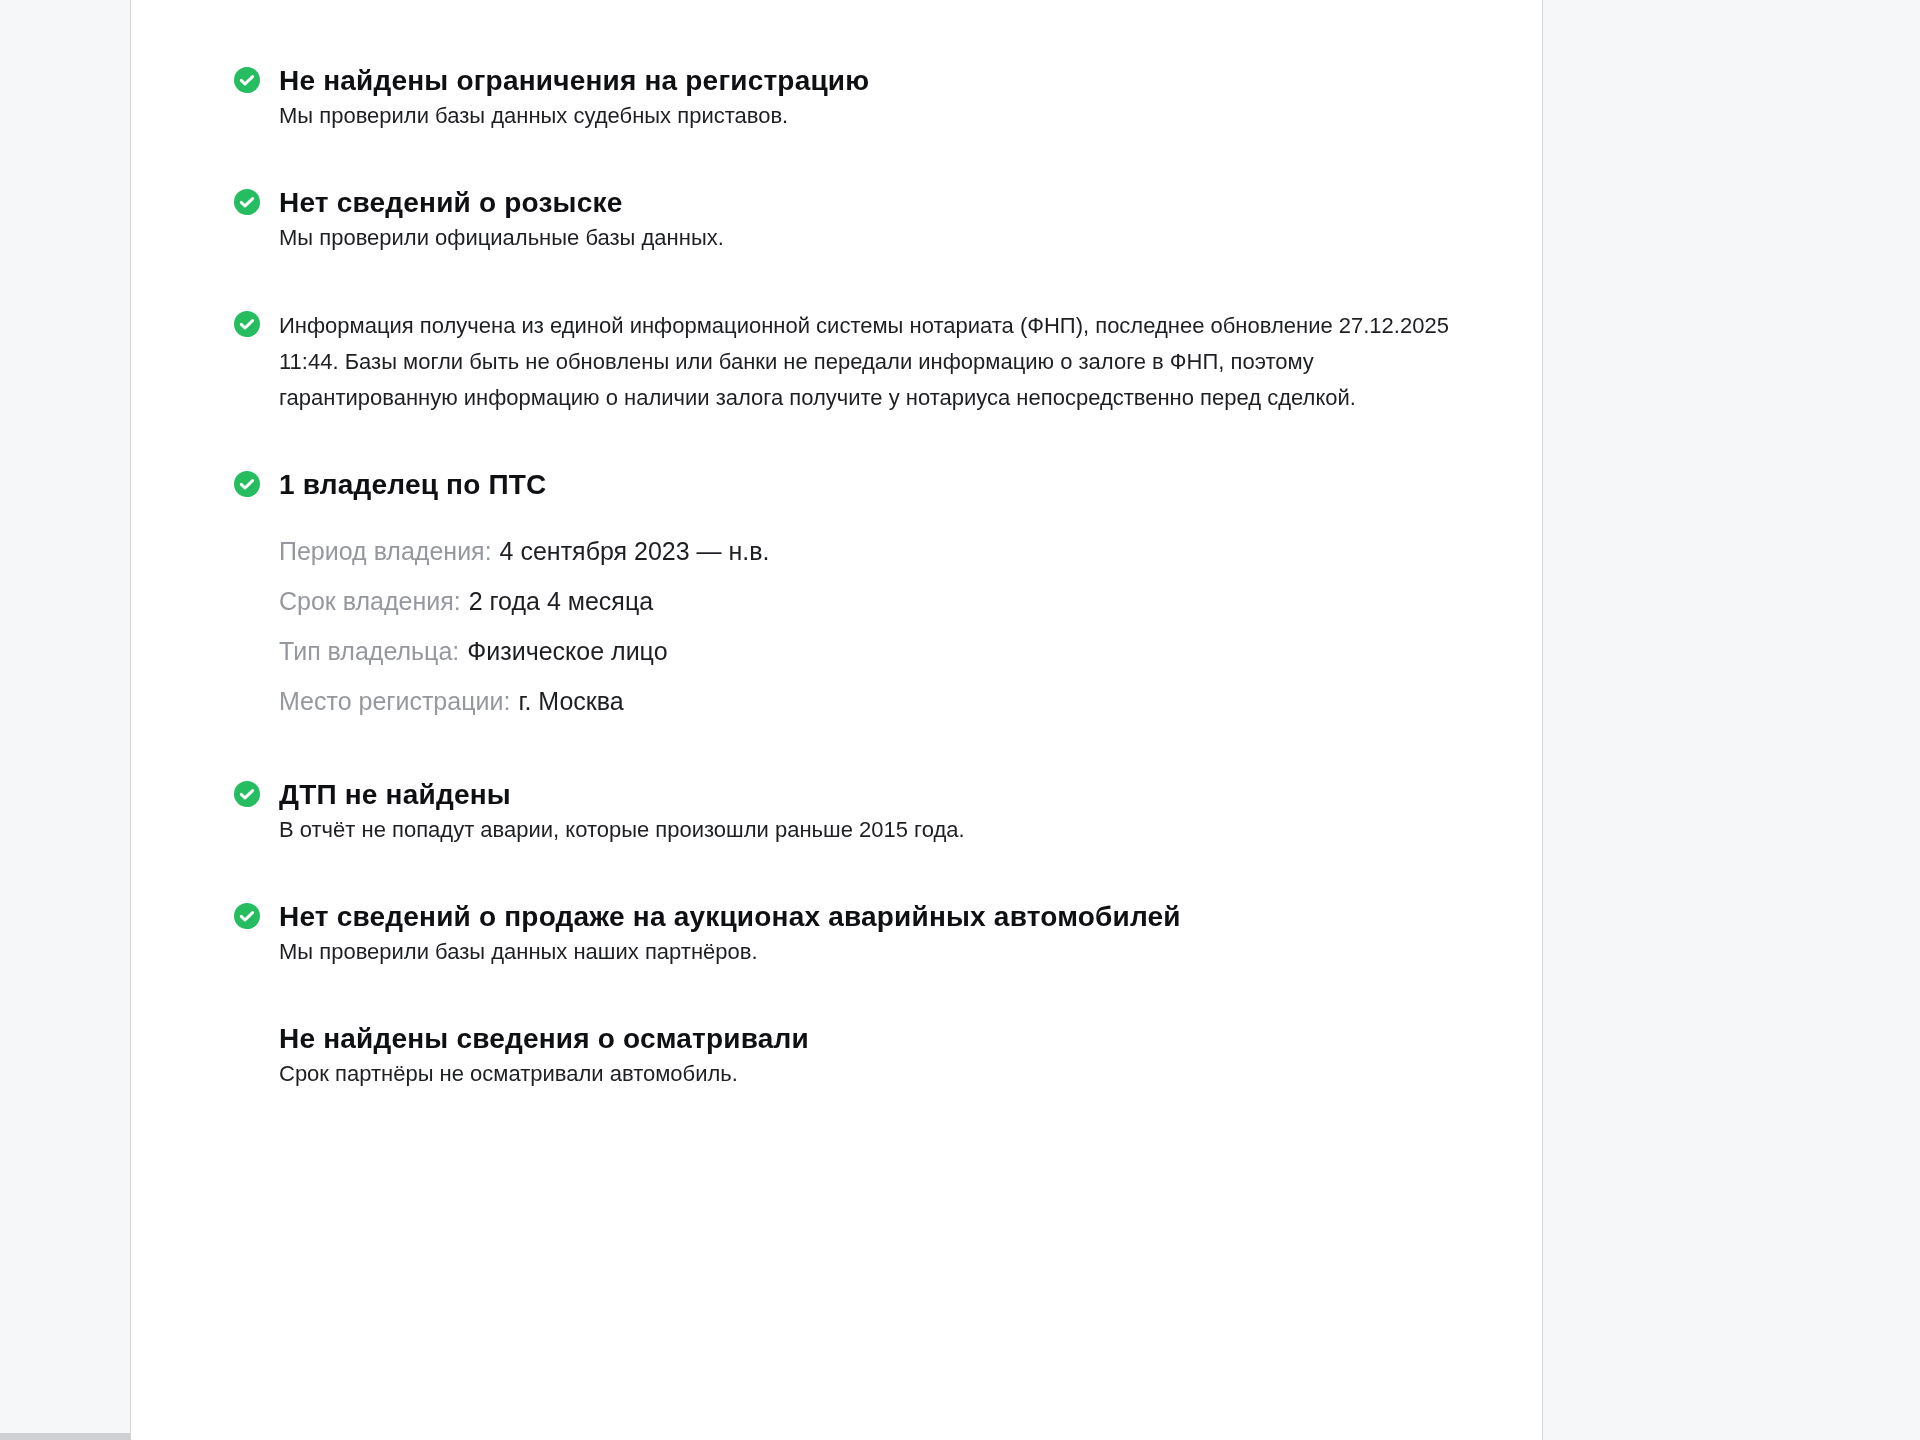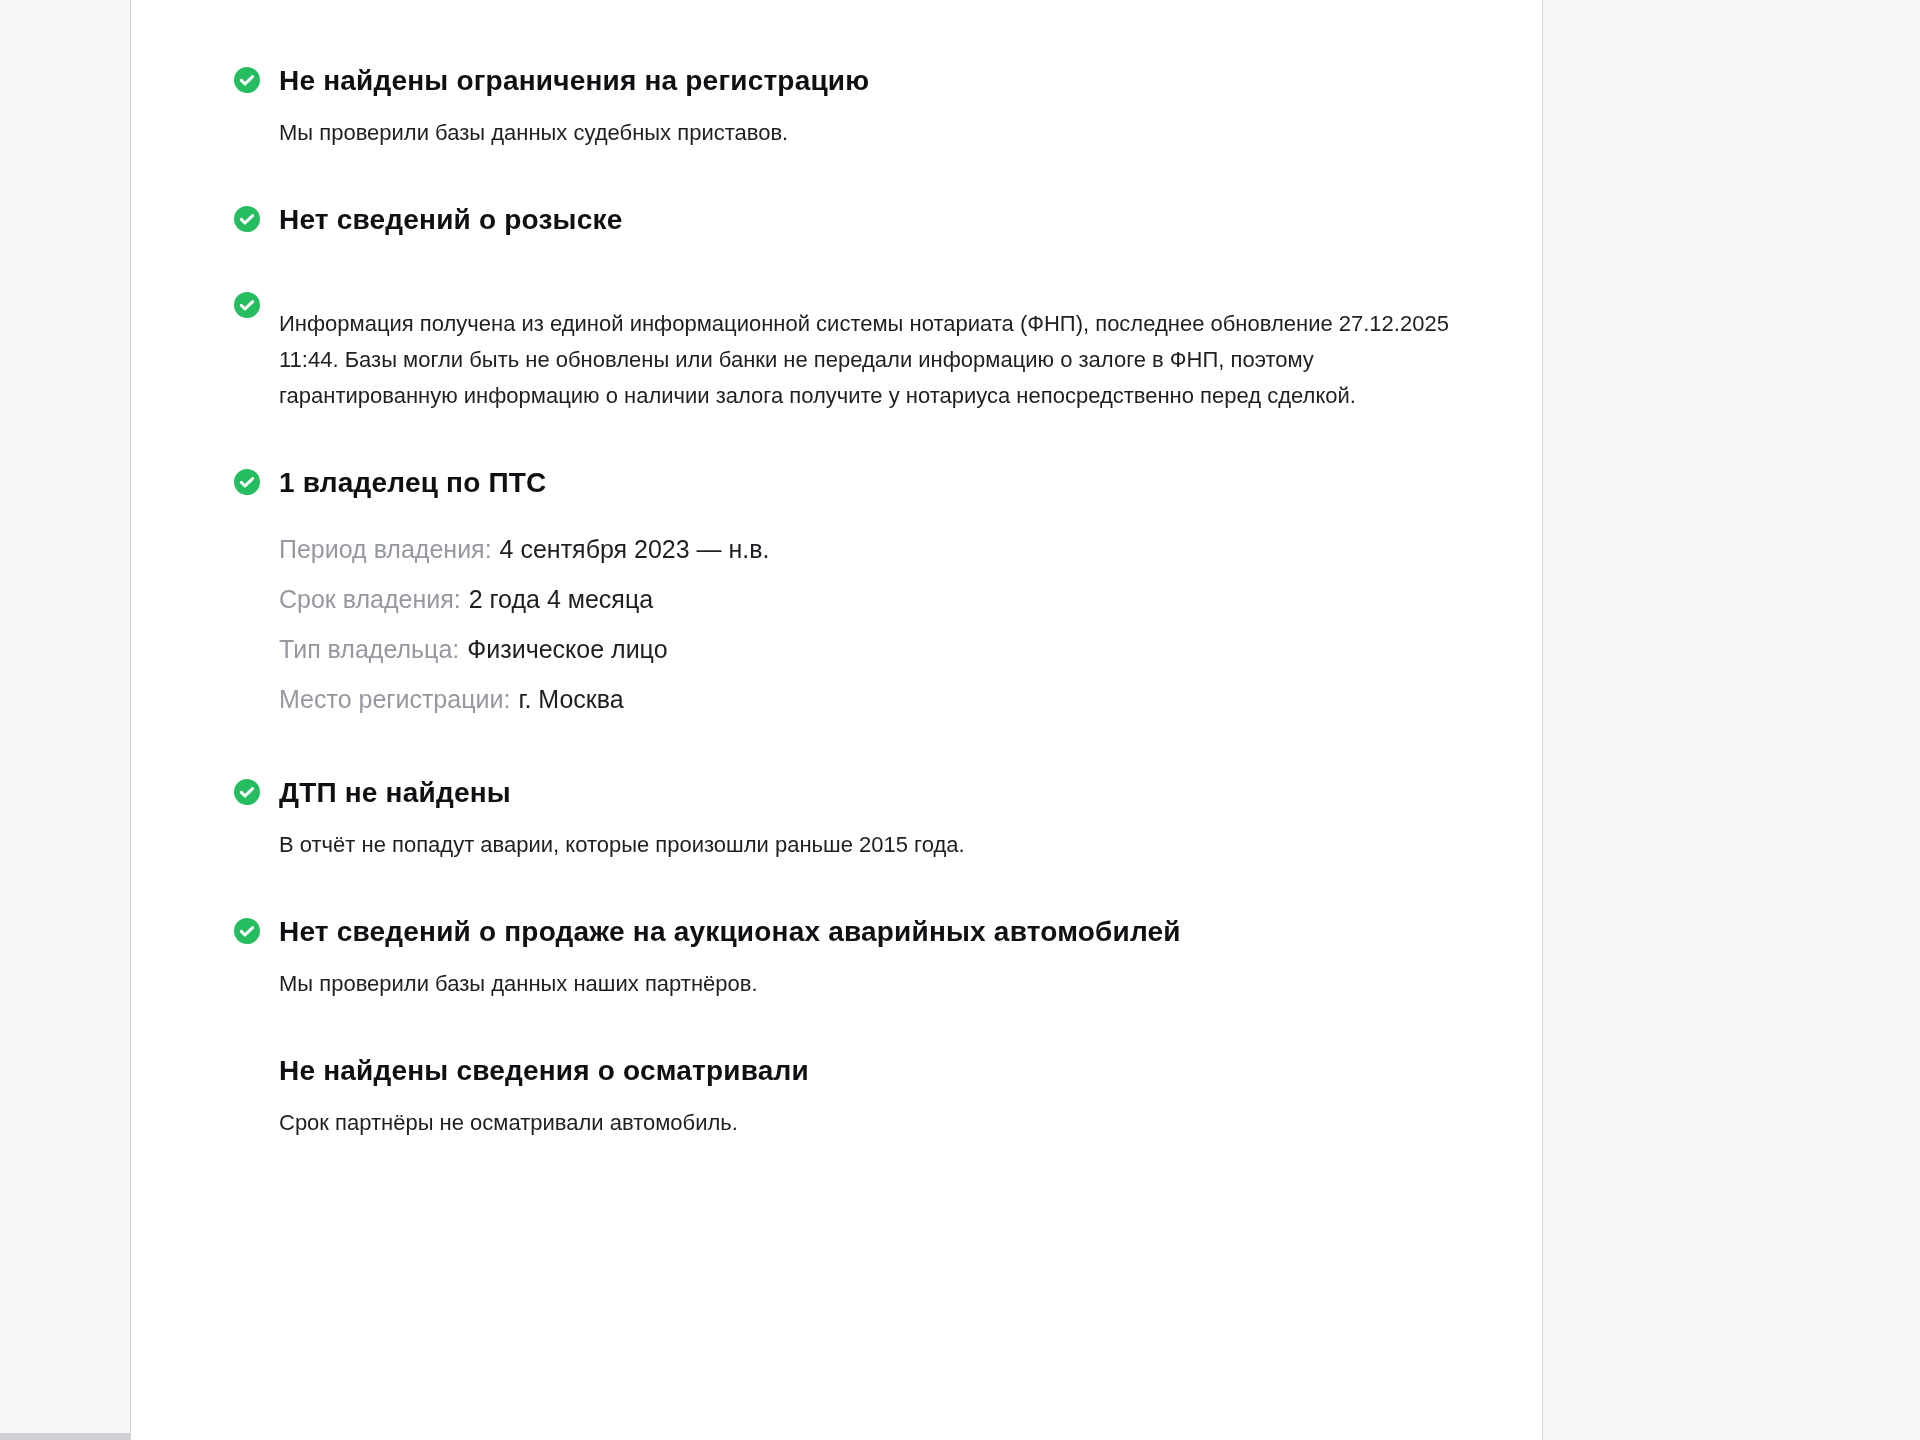--- a/index.html
+++ b/index.html
@@ -47,21 +47,20 @@
     width: 26px; height: 26px;
   }
   .section-title {
     font-size: 28px;
     line-height: 34px;
     font-weight: 700;
     color: #0f1013;
     letter-spacing: 0.2px;
   }
   .section-body {
-    margin-top: 17px;
     font-size: 22px;
     line-height: 36px;
     color: #1d1f23;
     max-width: 1350px;
   }
   .kv-list { margin-top: 24px; }
   .kv-row {
     font-size: 25px;
     line-height: 50px;
     white-space: nowrap;
@@ -93,20 +92,21 @@
       </section>
       <section class="check-section">
         <div class="icon-cell">
           <span class="ok-icon"><svg viewBox="0 0 26 26" width="26" height="26">
               <circle cx="13" cy="13" r="13" fill="#25bd5f"></circle>
               <path d="M7.3 13.4 L11 17 L18.6 9.6" fill="none" stroke="#ffffff" stroke-width="3" stroke-linecap="round" stroke-linejoin="round"></path>
             </svg></span>
         </div>
         <div class="content-cell">
           <h2 class="section-title">Нет сведений о розыске</h2>
+          <p class="section-body">Мы проверили официальные базы данных.</p>
         </div>
       </section>
       <section class="check-section">
         <div class="icon-cell">
           <span class="ok-icon"><svg viewBox="0 0 26 26" width="26" height="26">
               <circle cx="13" cy="13" r="13" fill="#25bd5f"></circle>
               <path d="M7.3 13.4 L11 17 L18.6 9.6" fill="none" stroke="#ffffff" stroke-width="3" stroke-linecap="round" stroke-linejoin="round"></path>
             </svg></span>
         </div>
         <div class="content-cell">

